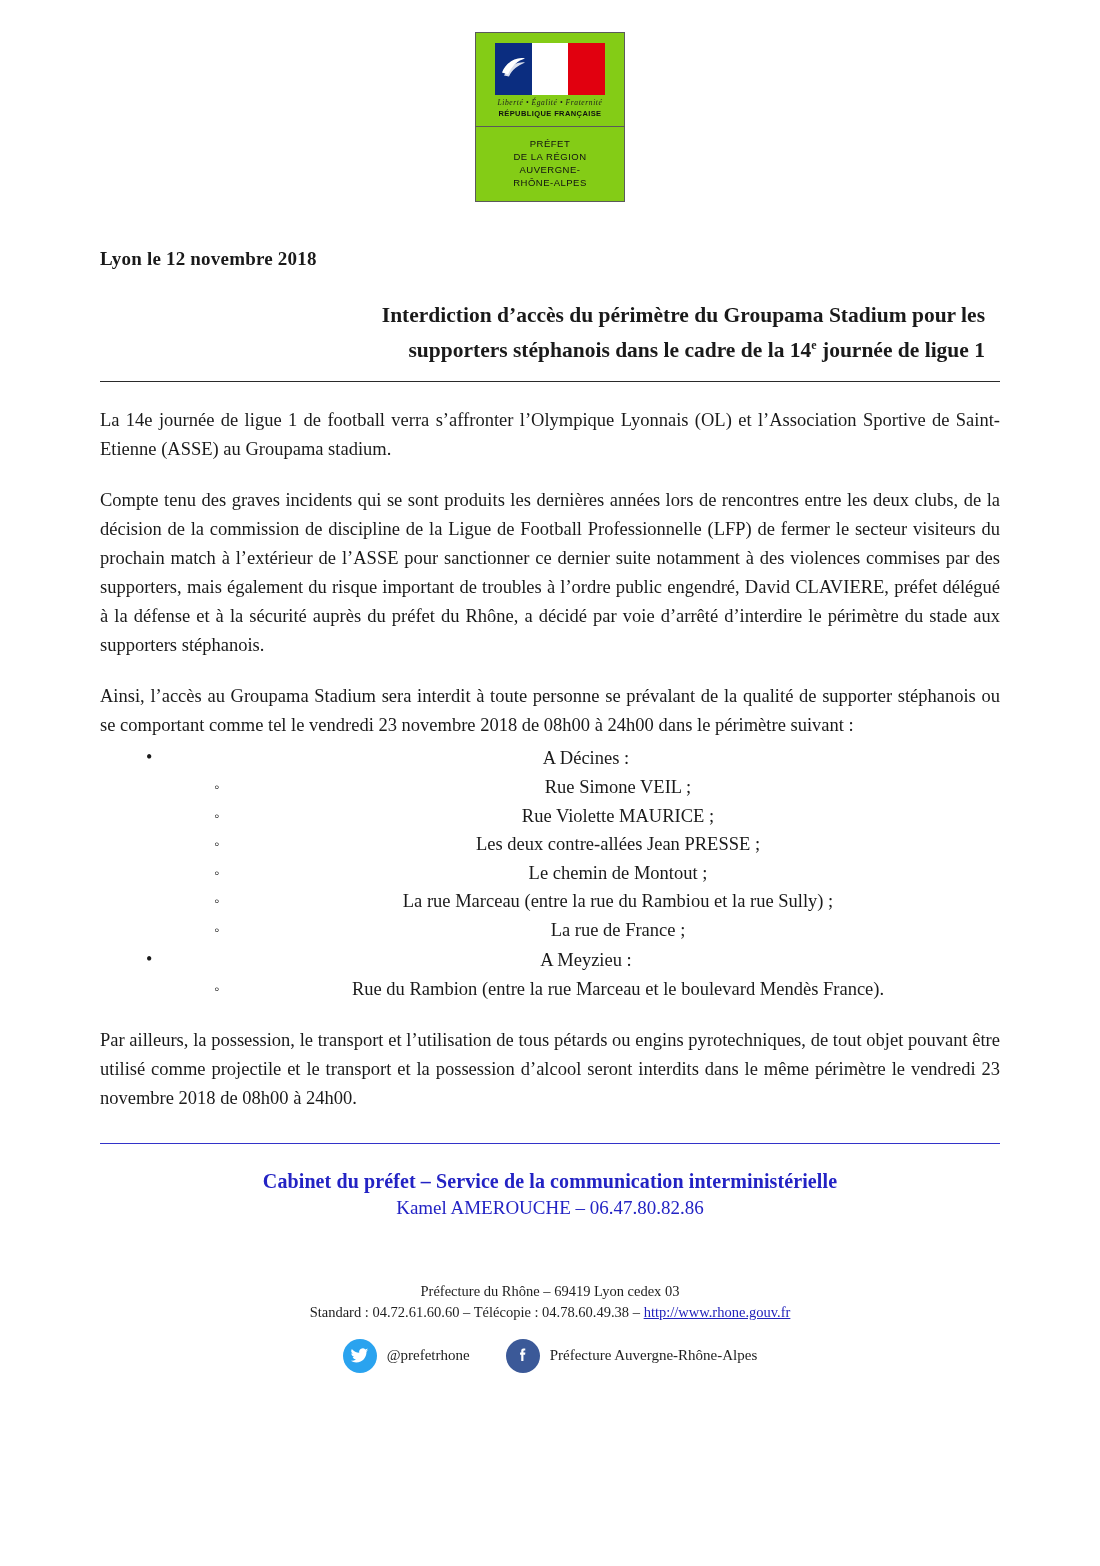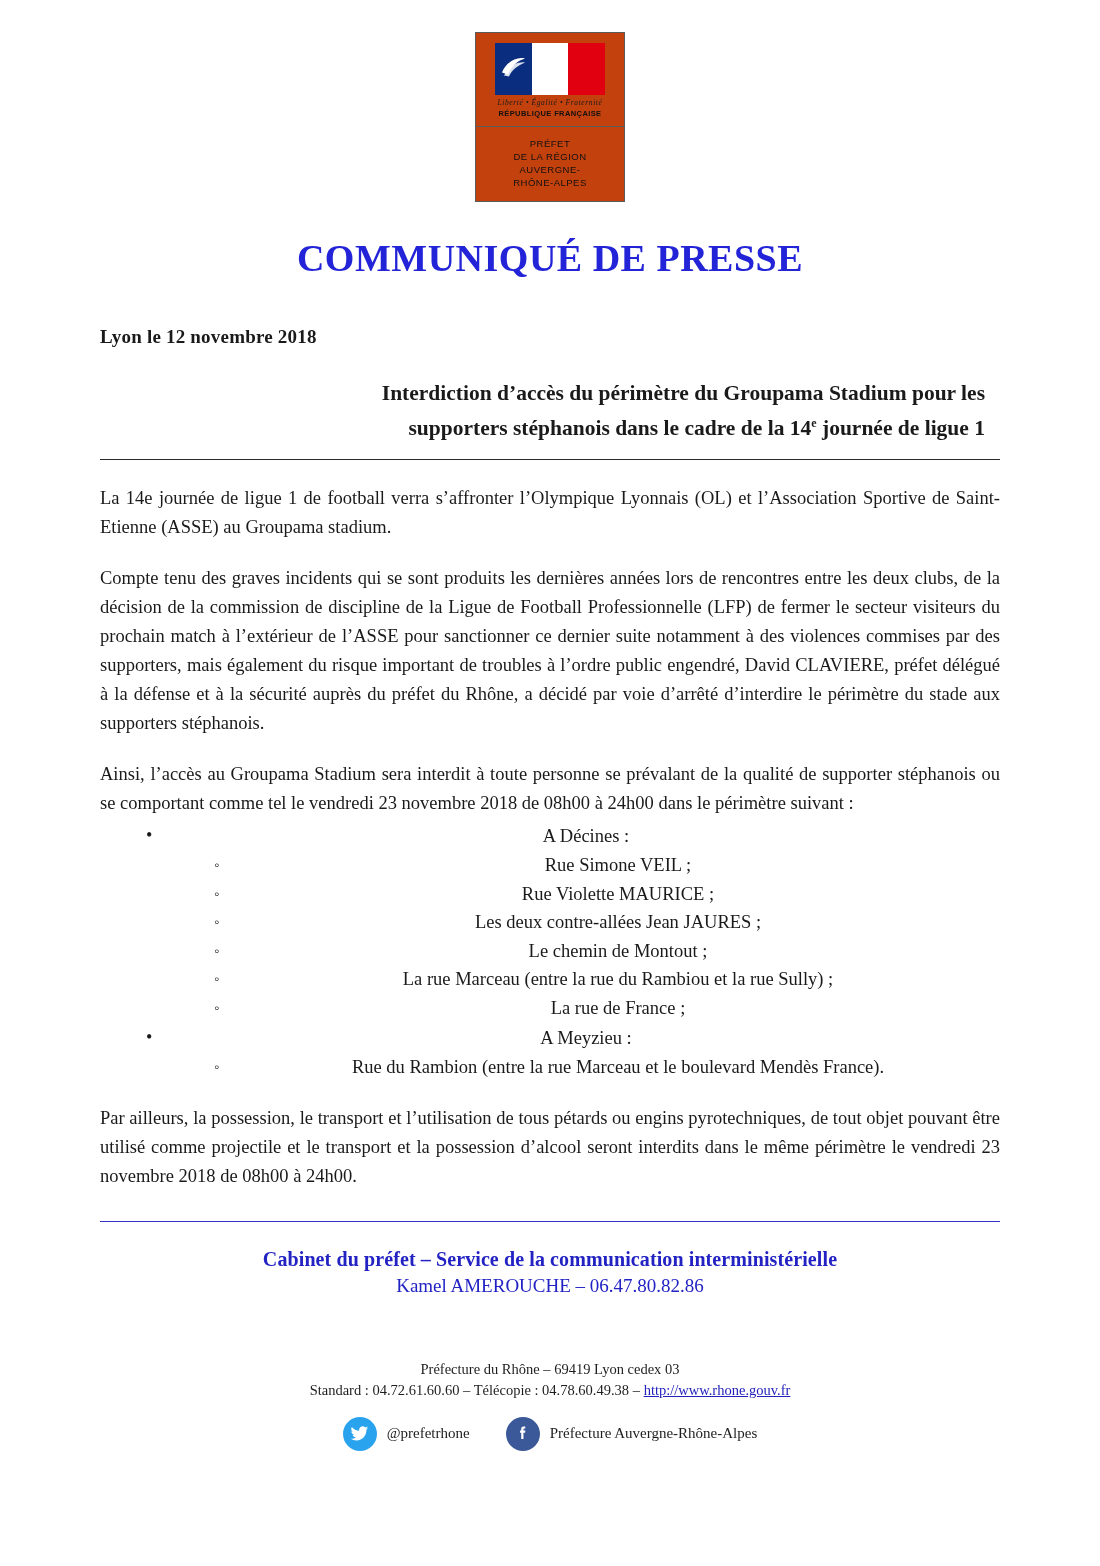--- a/index.html
+++ b/index.html
@@ -26,21 +26,21 @@
   .logo-wrap {
     display: flex;
     justify-content: center;
     margin-top: 14px;
   }
   .logo-box {
     width: 148px;
     border: 1px solid #5a5a5a;
     padding: 0;
     text-align: center;
-    background: #c2410c;
+    background: #84cc16;
   }
   .logo-top {
     padding: 10px 6px 8px 6px;
     border-bottom: 1px solid #5a5a5a;
   }
   .flag {
     width: 110px;
     height: 52px;
     margin: 0 auto;
     display: flex;
@@ -246,42 +246,41 @@
       </div>
       <div class="logo-bottom">
         <div>PRÉFET</div>
         <div>DE LA RÉGION</div>
         <div>AUVERGNE-</div>
         <div>RHÔNE-ALPES</div>
       </div>
     </div>
   </div>
 
-  <div class="cp-title">COMMUNIQUÉ DE PRESSE</div>
 
   <div class="dateline">Lyon le 12 novembre 2018</div>
 
   <div class="subject">
     <span>Interdiction d’accès du périmètre du Groupama Stadium pour les</span><br>
     <span>supporters stéphanois dans le cadre de la 14</span><sup>e</sup><span> journée de ligue 1</span>
   </div>
 
   <hr class="rule">
 
   <p class="body-par first">La 14e journée de ligue 1 de football verra s’affronter l’Olympique Lyonnais (OL) et l’Association Sportive de Saint-Etienne (ASSE) au Groupama stadium.</p>
   <p class="body-par">Compte tenu des graves incidents qui se sont produits les dernières années lors de rencontres entre les deux clubs, de la décision de la commission de discipline de la Ligue de Football Professionnelle (LFP) de fermer le secteur visiteurs du prochain match à l’extérieur de l’ASSE pour sanctionner ce dernier suite notamment à des violences commises par des supporters, mais également du risque important de troubles à l’ordre public engendré, David CLAVIERE, préfet délégué à la défense et à la sécurité auprès du préfet du Rhône, a décidé par voie d’arrêté d’interdire le périmètre du stade aux supporters stéphanois.</p>
   <p class="body-par">Ainsi, l’accès au Groupama Stadium sera interdit à toute personne se prévalant de la qualité de supporter stéphanois ou se comportant comme tel le vendredi 23 novembre 2018 de 08h00 à 24h00 dans le périmètre suivant :</p>
 
   <ul class="lvl1">
     <li>
       <span>A Décines :</span>
       <ul class="lvl2">
         <li>Rue Simone VEIL ;</li>
         <li>Rue Violette MAURICE ;</li>
-        <li>Les deux contre-allées Jean JAURES ;</li>
+        <li>Les deux contre-allées Jean PRESSE ;</li>
         <li>Le chemin de Montout ;</li>
         <li>La rue Marceau (entre la rue du Rambiou et la rue Sully) ;</li>
         <li>La rue de France ;</li>
       </ul>
     </li>
     <li>
       <span>A Meyzieu :</span>
       <ul class="lvl2">
         <li>Rue du Rambion (entre la rue Marceau et le boulevard Mendès France).</li>
       </ul>

